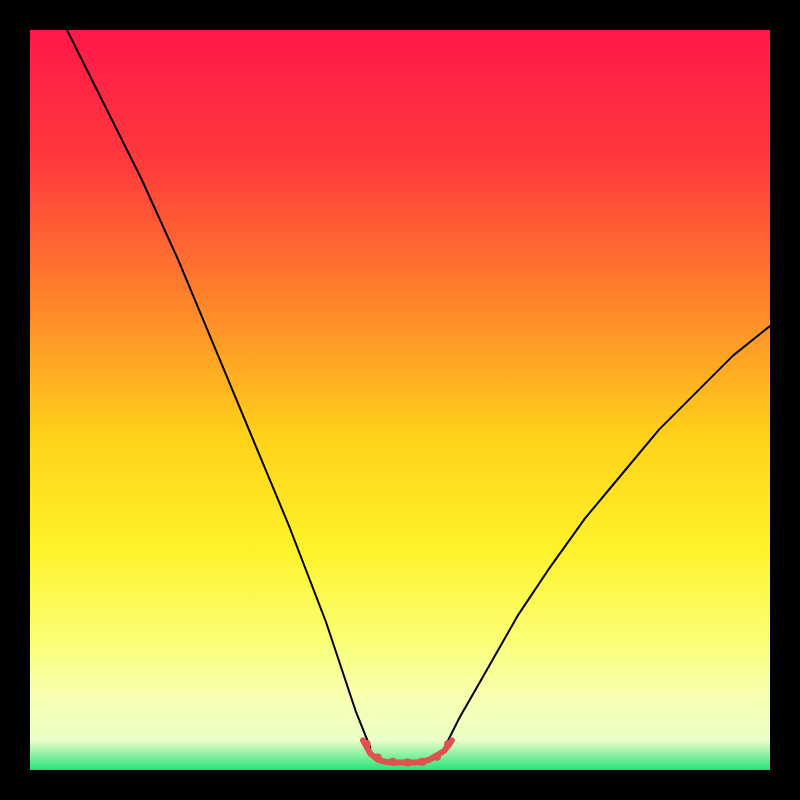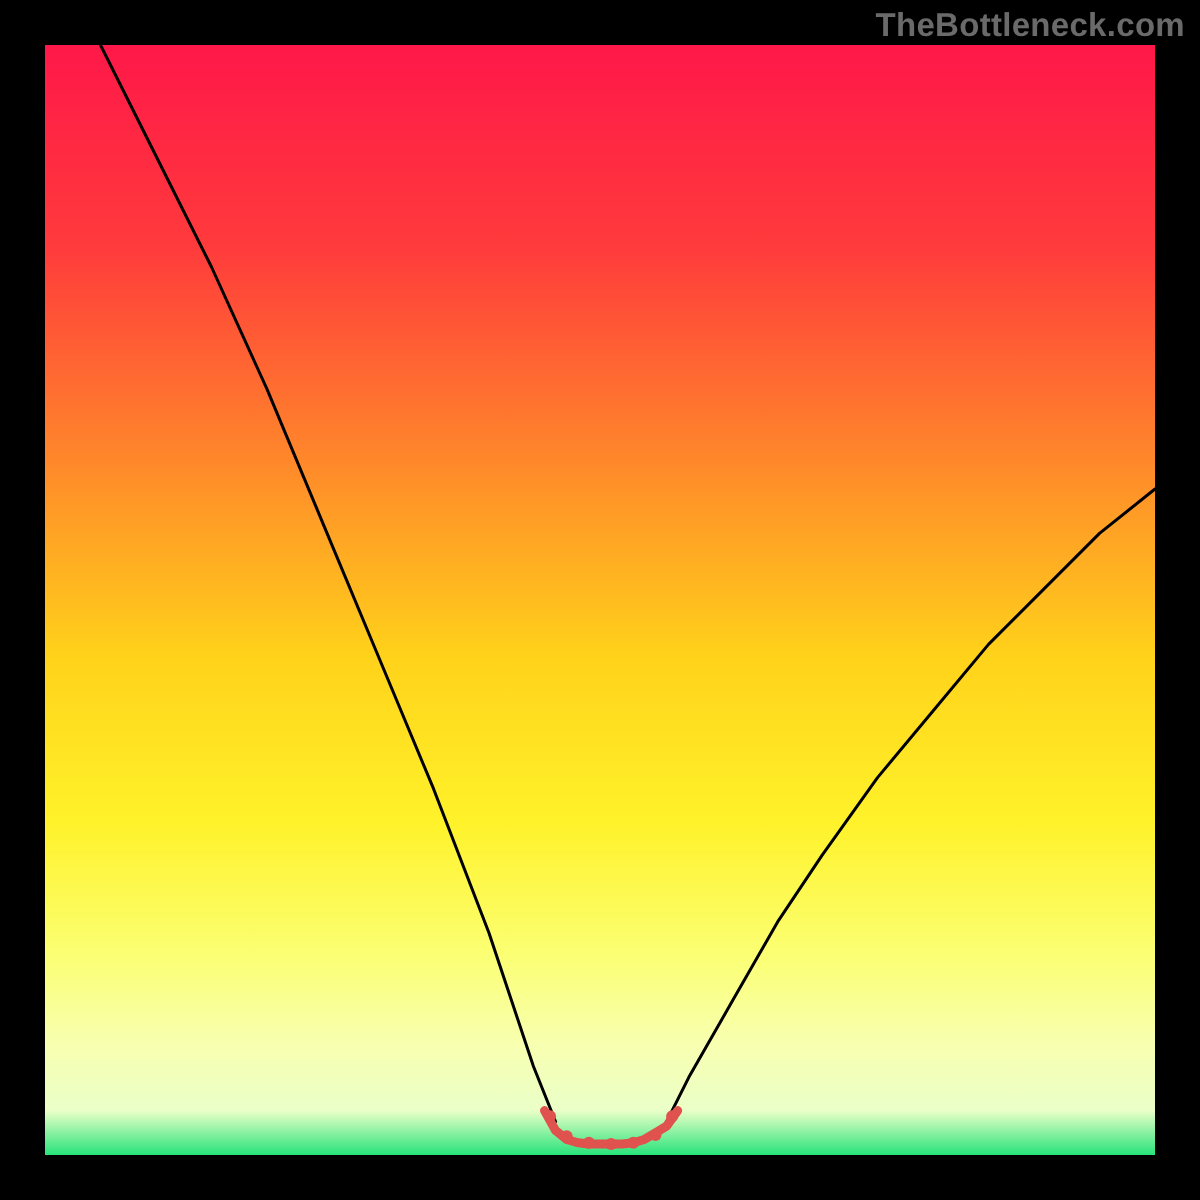--- a/index.html
+++ b/index.html
@@ -33,21 +33,20 @@
     font-weight: 600;
     color: #6a6a6a;
     letter-spacing: 0.2px;
   }
   svg { display: block; }
 </style>
 </head>
 <body>
 
 <div class="frame">
-  <div class="watermark">TheBottleneck.com</div>
 
   <div class="plot">
     <svg id="chart-svg" width="740" height="740" viewBox="0 0 740 740">
         <defs>
           <linearGradient id="bg-grad" x1="0" y1="0" x2="0" y2="1">
             <stop offset="0%" stop-color="#ff1849"></stop>
             <stop offset="18%" stop-color="#ff3a3c"></stop>
             <stop offset="38%" stop-color="#ff8a2a"></stop>
             <stop offset="55%" stop-color="#ffd21a"></stop>
             <stop offset="70%" stop-color="#fff22a"></stop>

